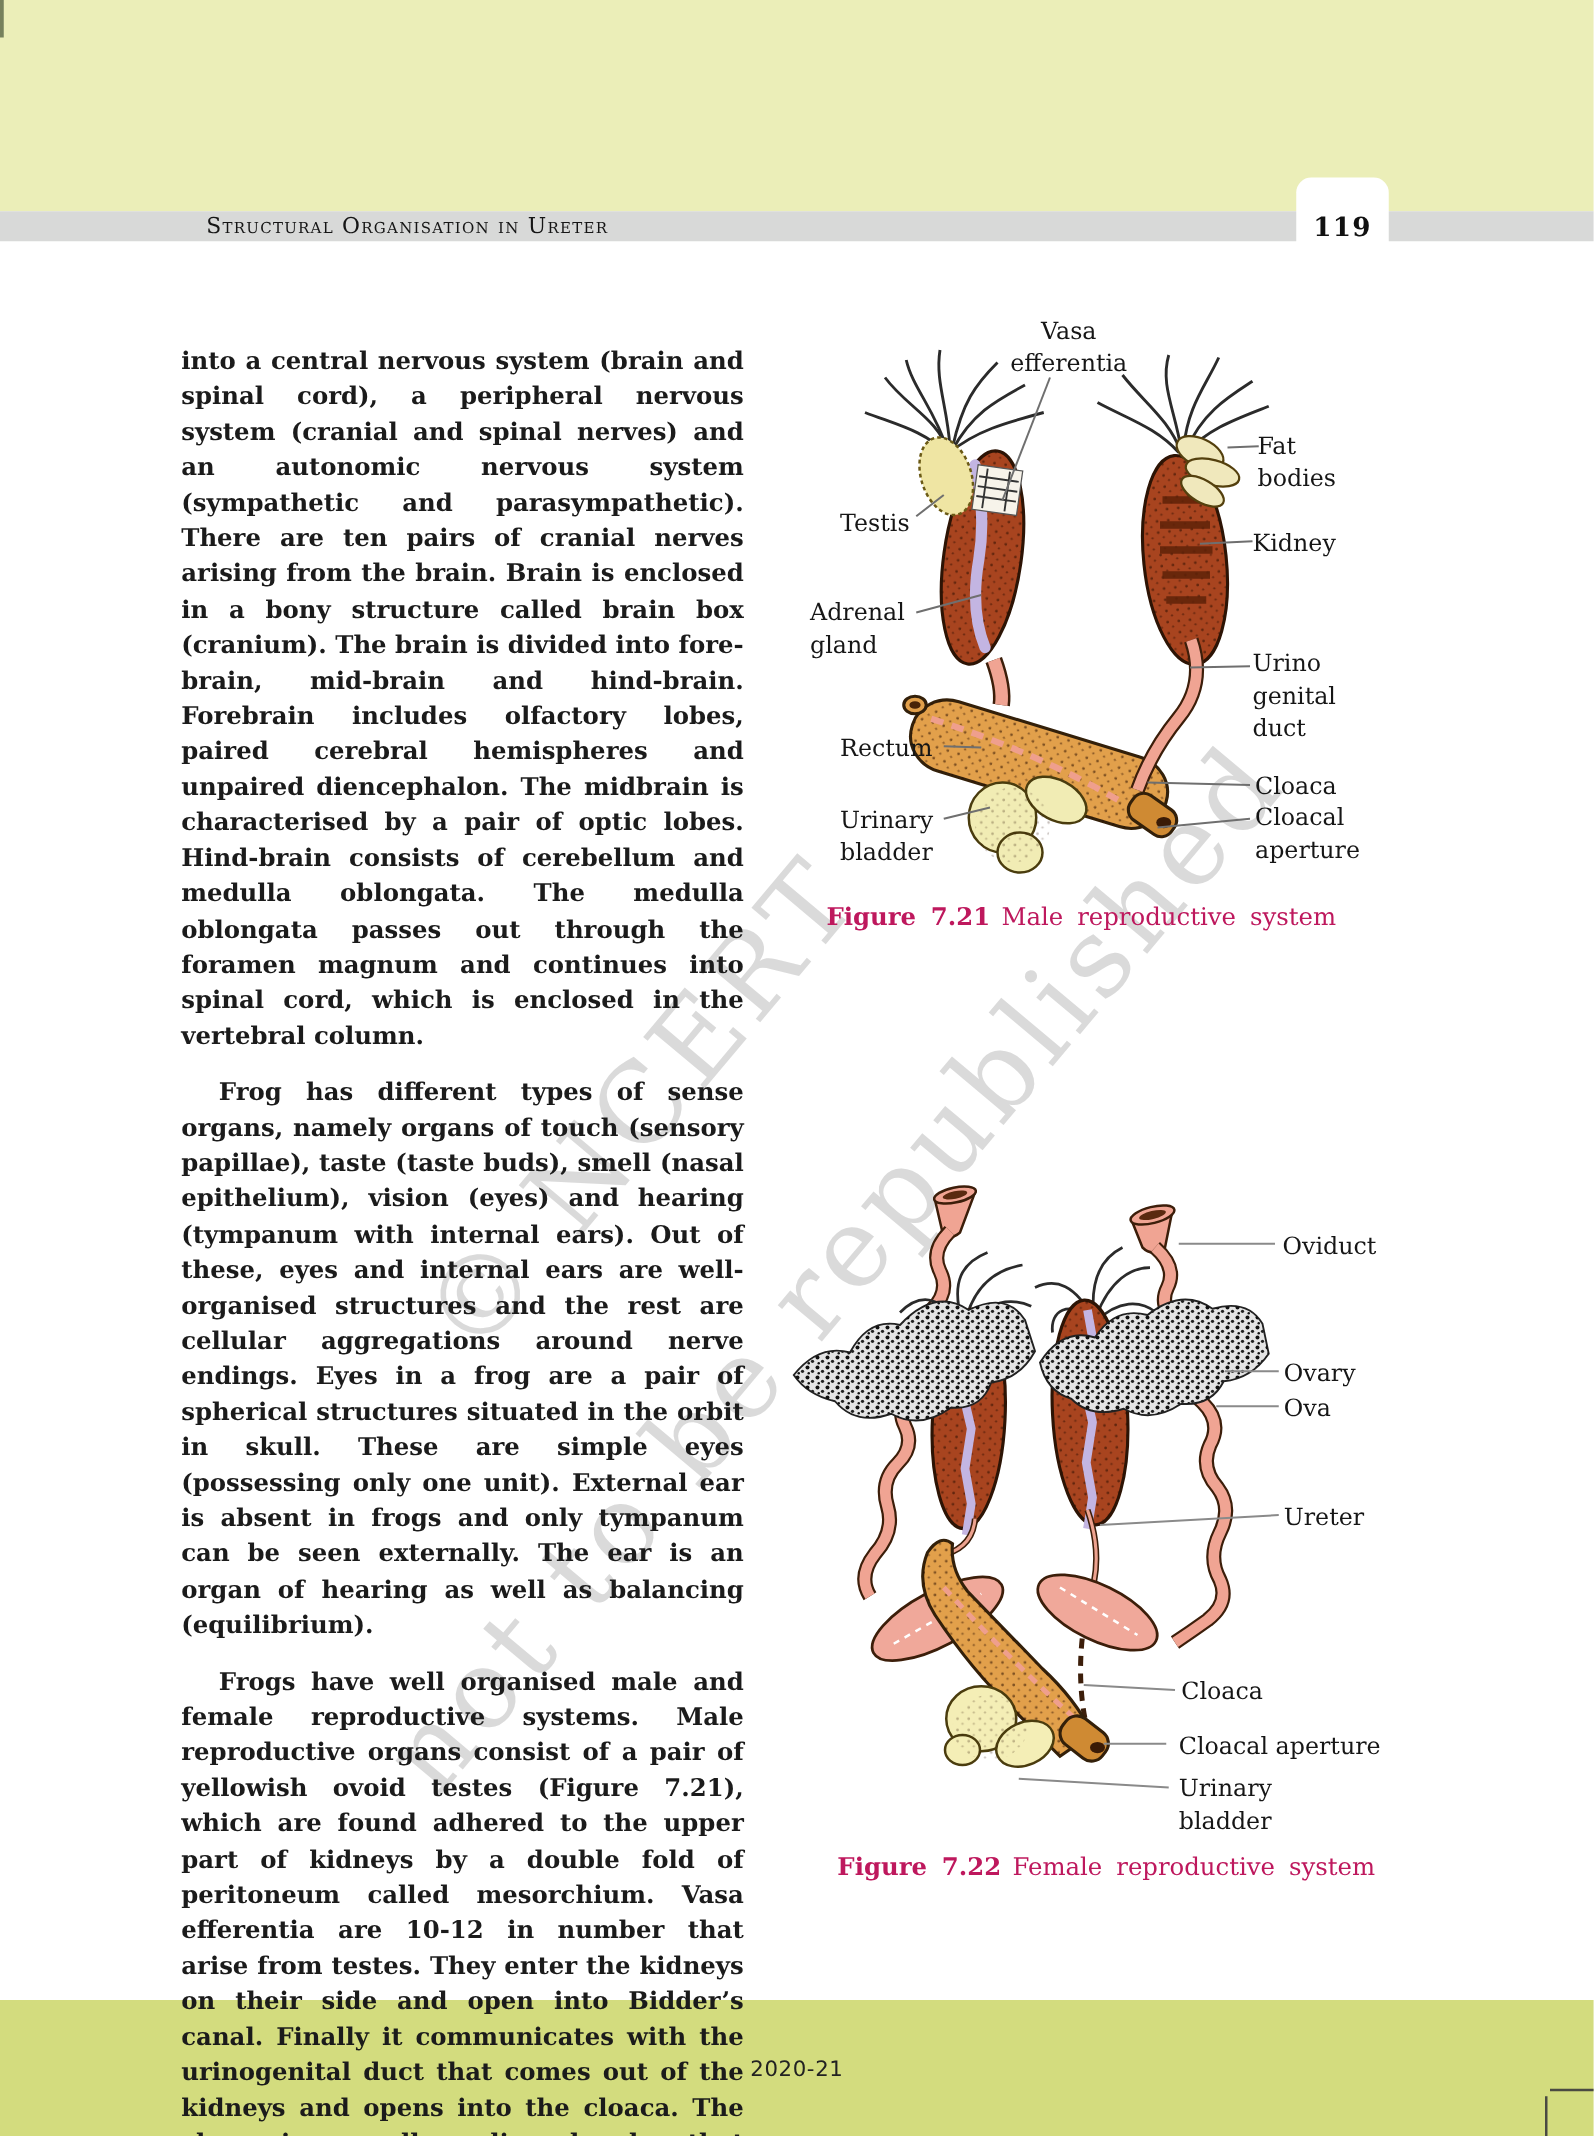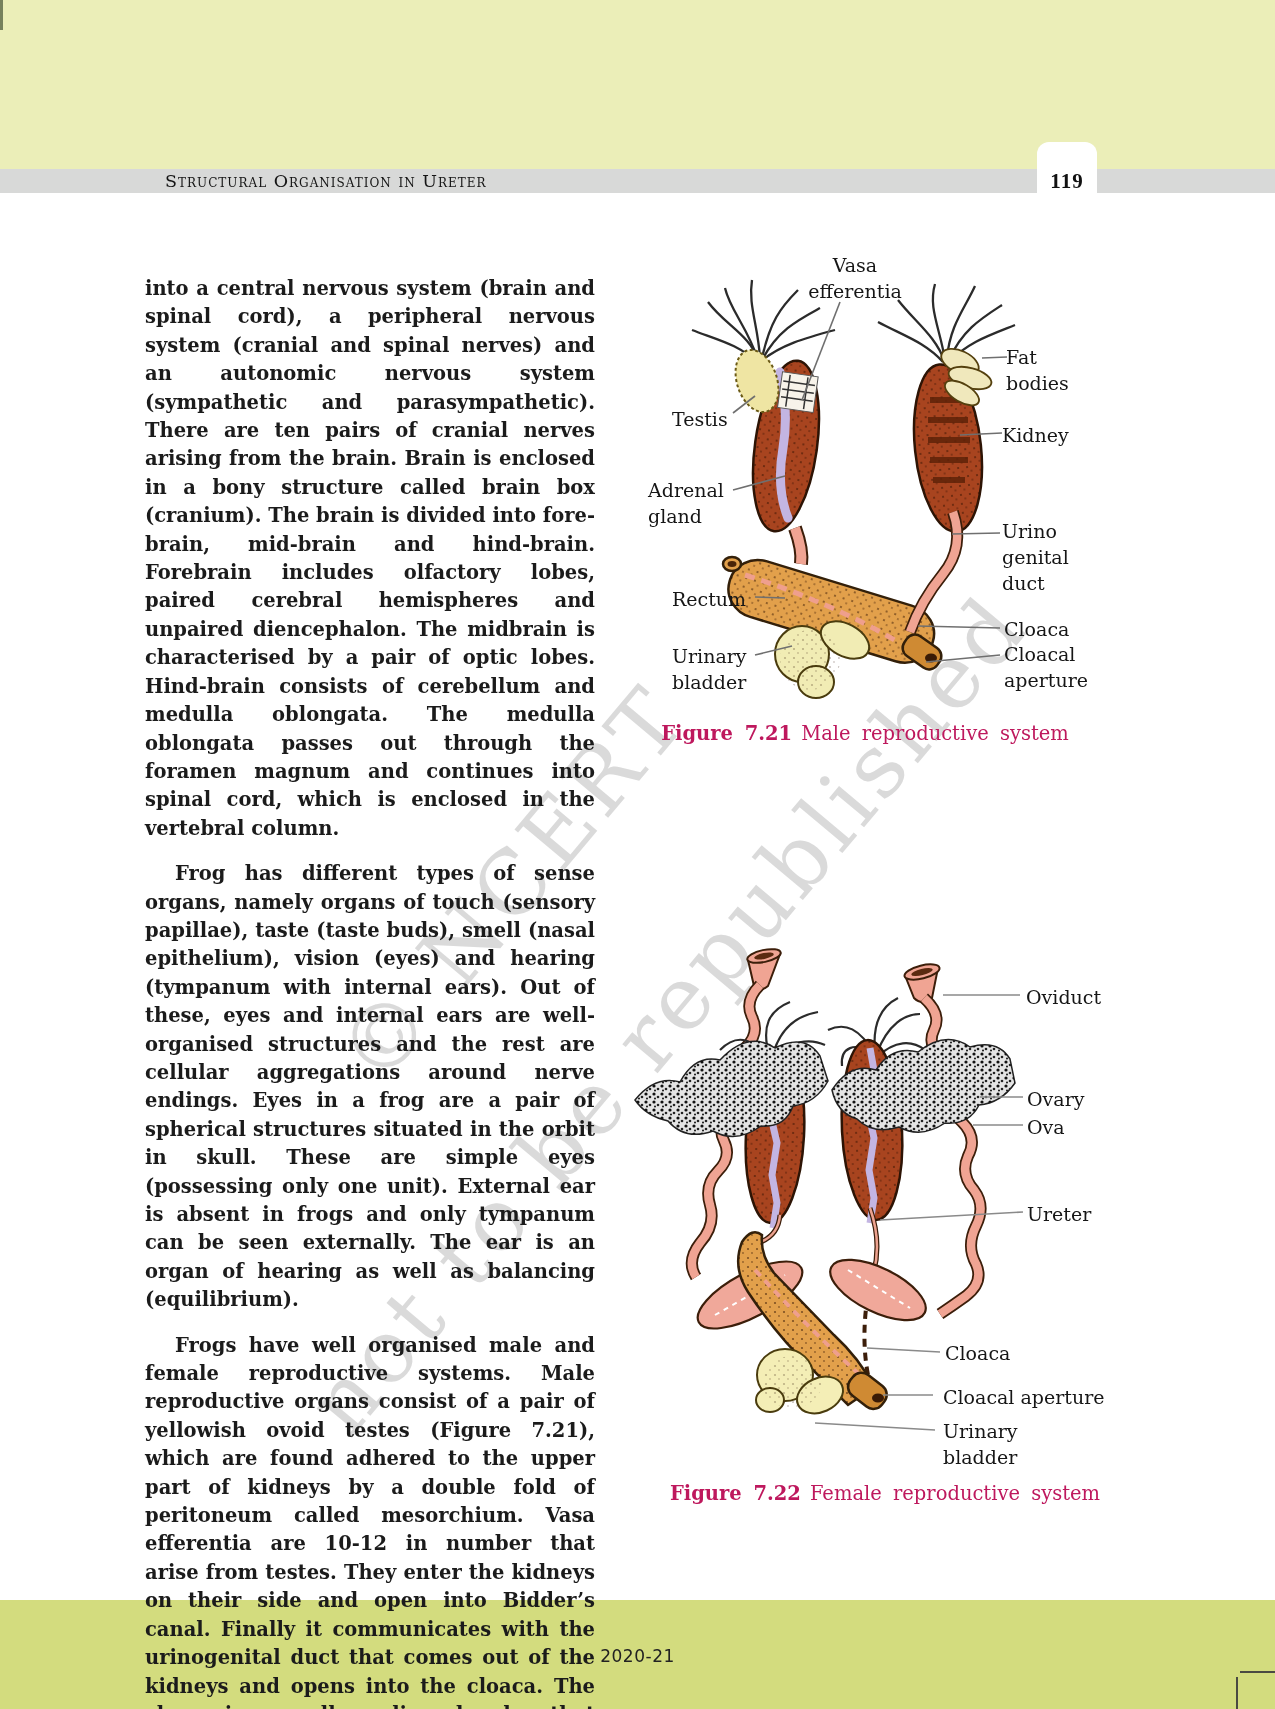--- a/index.html
+++ b/index.html
@@ -3,22 +3,22 @@
 <meta charset="utf-8">
 <style>
   html,body{margin:0;padding:0;}
   body{width:1275px;height:1709px;position:relative;background:#ffffff;overflow:hidden;
        font-family:"DejaVu Serif","Liberation Serif",serif;}
   .band-top{position:absolute;left:0;top:0;width:1275px;height:169px;background:#ebeeb8;z-index:0;}
   .band-bottom{position:absolute;left:0;top:1600px;width:1275px;height:109px;background:#d3dc7e;z-index:0;}
   .header-bar{position:absolute;left:0;top:169px;width:1275px;height:24px;background:#d8d9d8;z-index:1;
       display:flex;align-items:center;}
   .header-title{margin-left:165px;font-variant:small-caps;font-size:17.5px;letter-spacing:1px;color:#151515;}
-  .pagenum-box{position:absolute;left:1037px;top:142px;width:60px;height:54px;background:#ffffff;
-      border-radius:12px 12px 0 0;z-index:2;display:flex;align-items:flex-end;justify-content:center;font-family:Liberation Serif, serif;}
+  .pagenum-box{position:absolute;left:1037px;top:142px;width:74px;height:54px;background:#ffffff;
+      border-radius:12px 12px 0 0;z-index:2;display:flex;align-items:flex-end;justify-content:center;}
   .pagenum{font-weight:bold;font-size:21px;letter-spacing:1px;color:#111;padding-bottom:2px;}
   .watermark{position:absolute;left:100px;top:520px;width:980px;height:860px;z-index:1;
       display:flex;align-items:center;justify-content:center;transform:rotate(-50deg);pointer-events:none;}
   .wm-text{font-size:88px;line-height:2.3;text-align:center;color:rgba(168,168,168,0.42);
       letter-spacing:5px;white-space:nowrap;}
   .body-col{position:absolute;left:128px;top:258px;width:484px;z-index:2;
       font-size:19.5px;line-height:28.4px;color:#1b1b1b;text-align:justify;}
   .body-col p{margin:17px;font-weight:bold;}
   .body-col p.ind{text-indent:30px;}
   .fig-label{position:absolute;z-index:3;font-size:19px;line-height:1.38;color:#161616;}

